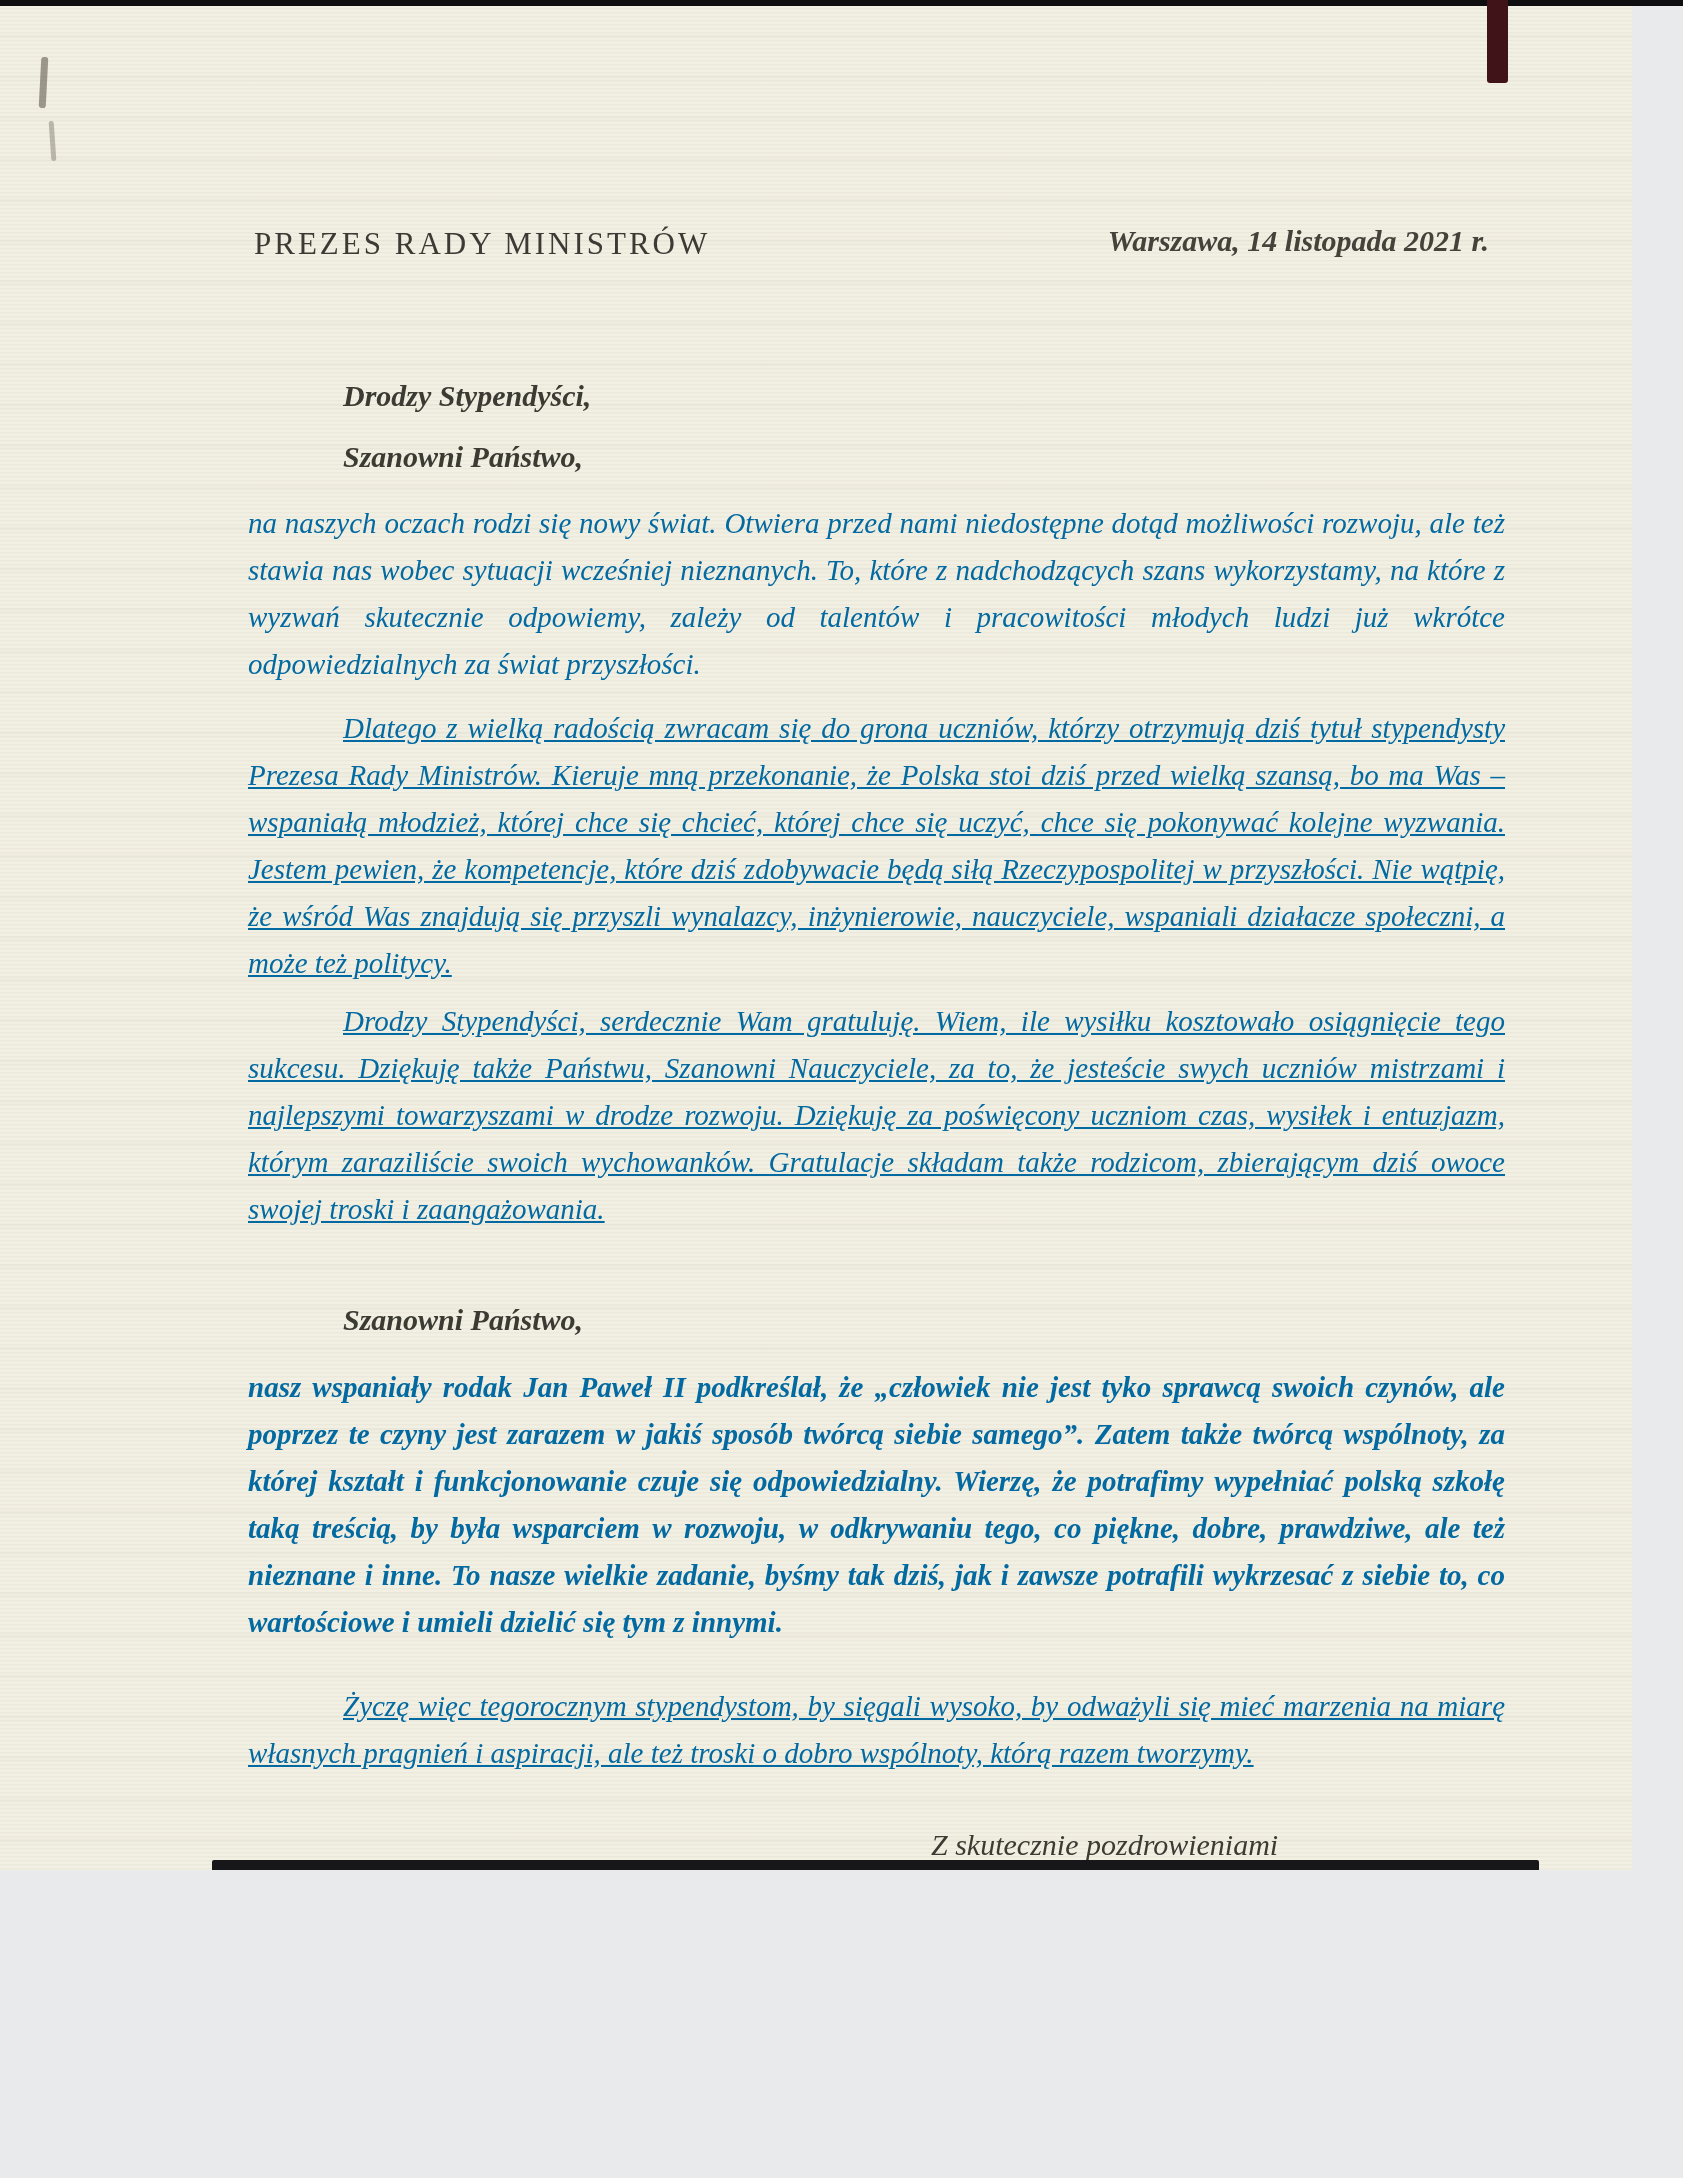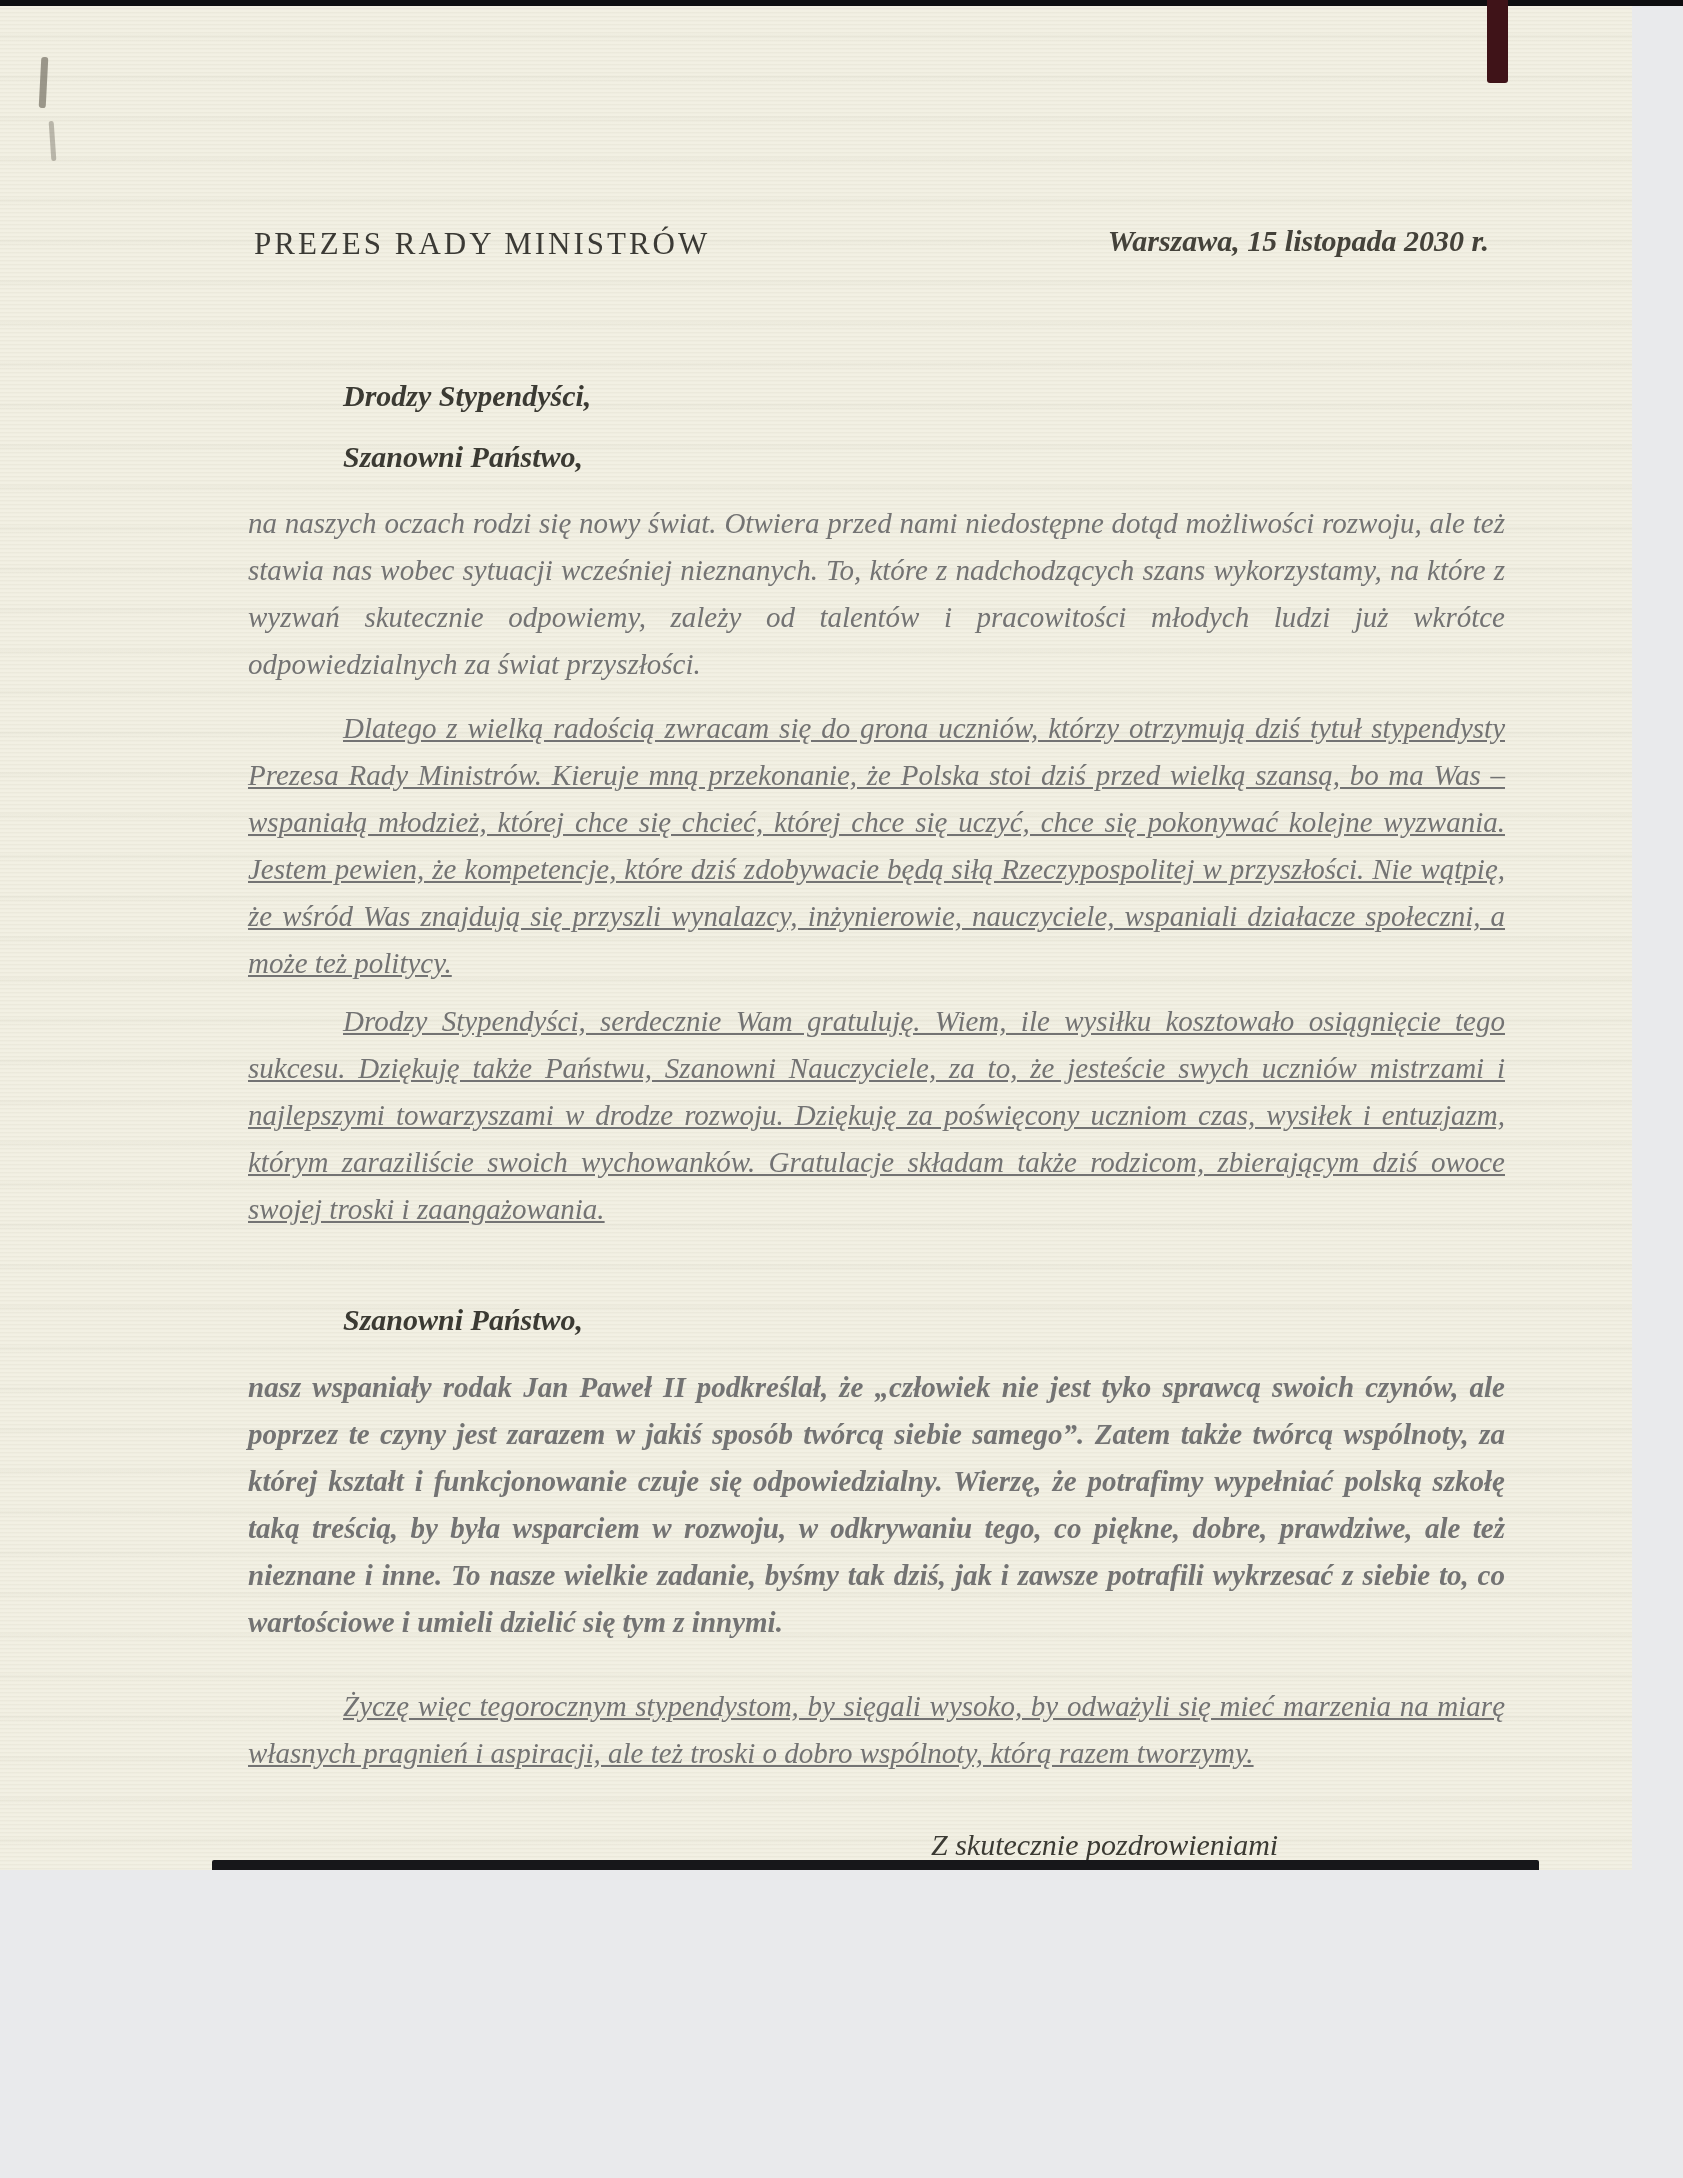--- a/index.html
+++ b/index.html
@@ -65,21 +65,21 @@
   .salut {
     position: absolute; left: 95px;
     font-size: 30px; font-style: italic; font-weight: bold; color: #3b3a33;
     white-space: nowrap;
   }
   .salut-1 { top: 368px; margin-top: 11px; }
   .salut-2 { top: 440px; }
   .salut-mid { top: 1303px; }
   .para {
     position: absolute; left: 0; width: 1257px;
-    font-size: 29px; font-style: italic; color: #737373;
+    font-size: 29px; font-style: italic; color: #0369a1;
     line-height: 47px; text-align: justify; margin: 0;
   }
   .para.indent { text-indent: 95px; text-decoration: underline; }
   .p1 { top: 500px; }
   .p2 { top: 705px; }
   .p3 { top: 998px; }
   .p4 { top: 1364px; font-weight: bold; }
   .p5 { top: 1683px; }
   .valediction {
     position: absolute; left: 683px; top: 1828px;
@@ -108,21 +108,21 @@
 </style>
 </head>
 <body>
 
 <div class="scan">
   <div class="paper"></div>
 
   <div class="content">
 
     <div class="sender">PREZES RADY MINISTRÓW</div>
-    <div class="dateline">Warszawa, 15 listopada 2030 r.</div>
+    <div class="dateline">Warszawa, 14 listopada 2021 r.</div>
 
     <div class="salut salut-1">Drodzy Stypendyści,</div>
     <div class="salut salut-2">Szanowni Państwo,</div>
 
     <p class="para p1">na naszych oczach rodzi się nowy świat. Otwiera przed nami niedostępne dotąd możliwości rozwoju, ale też stawia nas wobec sytuacji wcześniej nieznanych. To, które z nadchodzących szans wykorzystamy, na które z wyzwań skutecznie odpowiemy, zależy od talentów i pracowitości młodych ludzi już wkrótce odpowiedzialnych za świat przyszłości.</p>
     <p class="para p2 indent">Dlatego z wielką radością zwracam się do grona uczniów, którzy otrzymują dziś tytuł stypendysty Prezesa Rady Ministrów. Kieruje mną przekonanie, że Polska stoi dziś przed wielką szansą, bo ma Was – wspaniałą młodzież, której chce się chcieć, której chce się uczyć, chce się pokonywać kolejne wyzwania. Jestem pewien, że kompetencje, które dziś zdobywacie będą siłą Rzeczypospolitej w przyszłości. Nie wątpię, że wśród Was znajdują się przyszli wynalazcy, inżynierowie, nauczyciele, wspaniali działacze społeczni, a może też politycy.</p>
     <p class="para p3 indent">Drodzy Stypendyści, serdecznie Wam gratuluję. Wiem, ile wysiłku kosztowało osiągnięcie tego sukcesu. Dziękuję także Państwu, Szanowni Nauczyciele, za to, że jesteście swych uczniów mistrzami i najlepszymi towarzyszami w drodze rozwoju. Dziękuję za poświęcony uczniom czas, wysiłek i entuzjazm, którym zaraziliście swoich wychowanków. Gratulacje składam także rodzicom, zbierającym dziś owoce swojej troski i zaangażowania.</p>
 
     <div class="salut salut-mid">Szanowni Państwo,</div>
 

